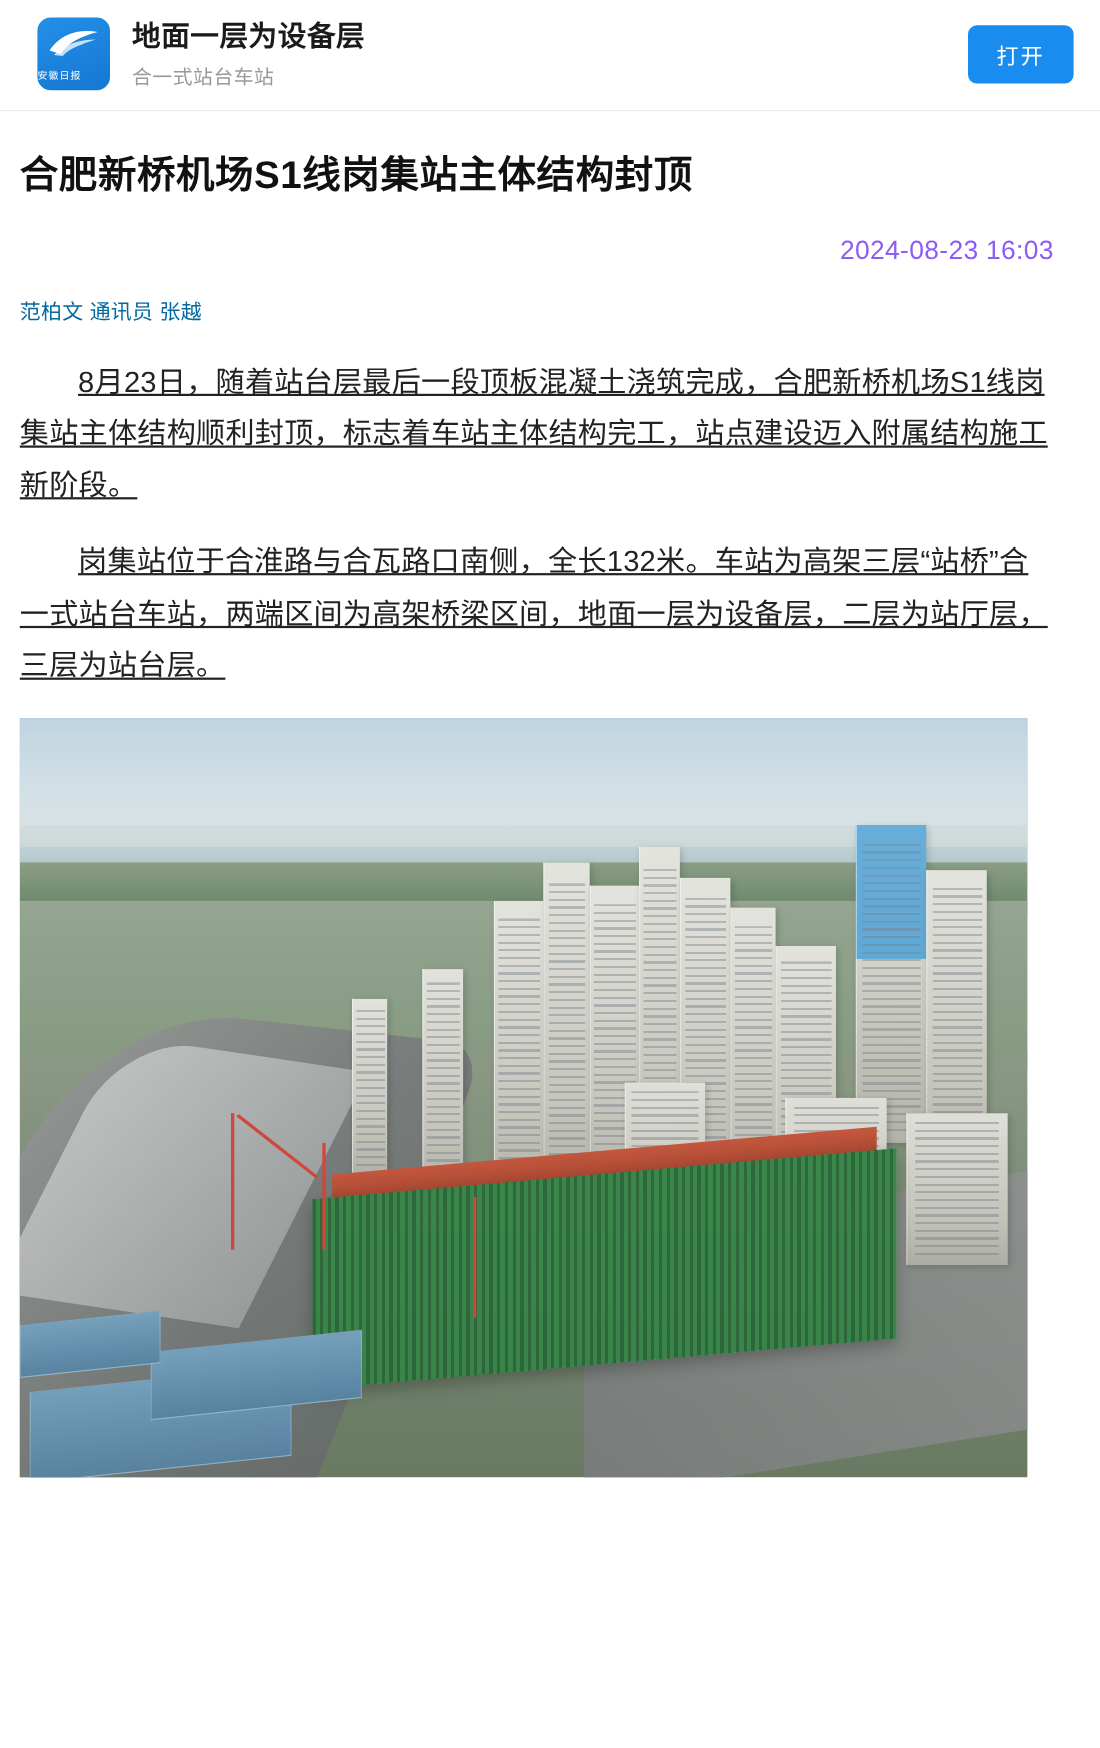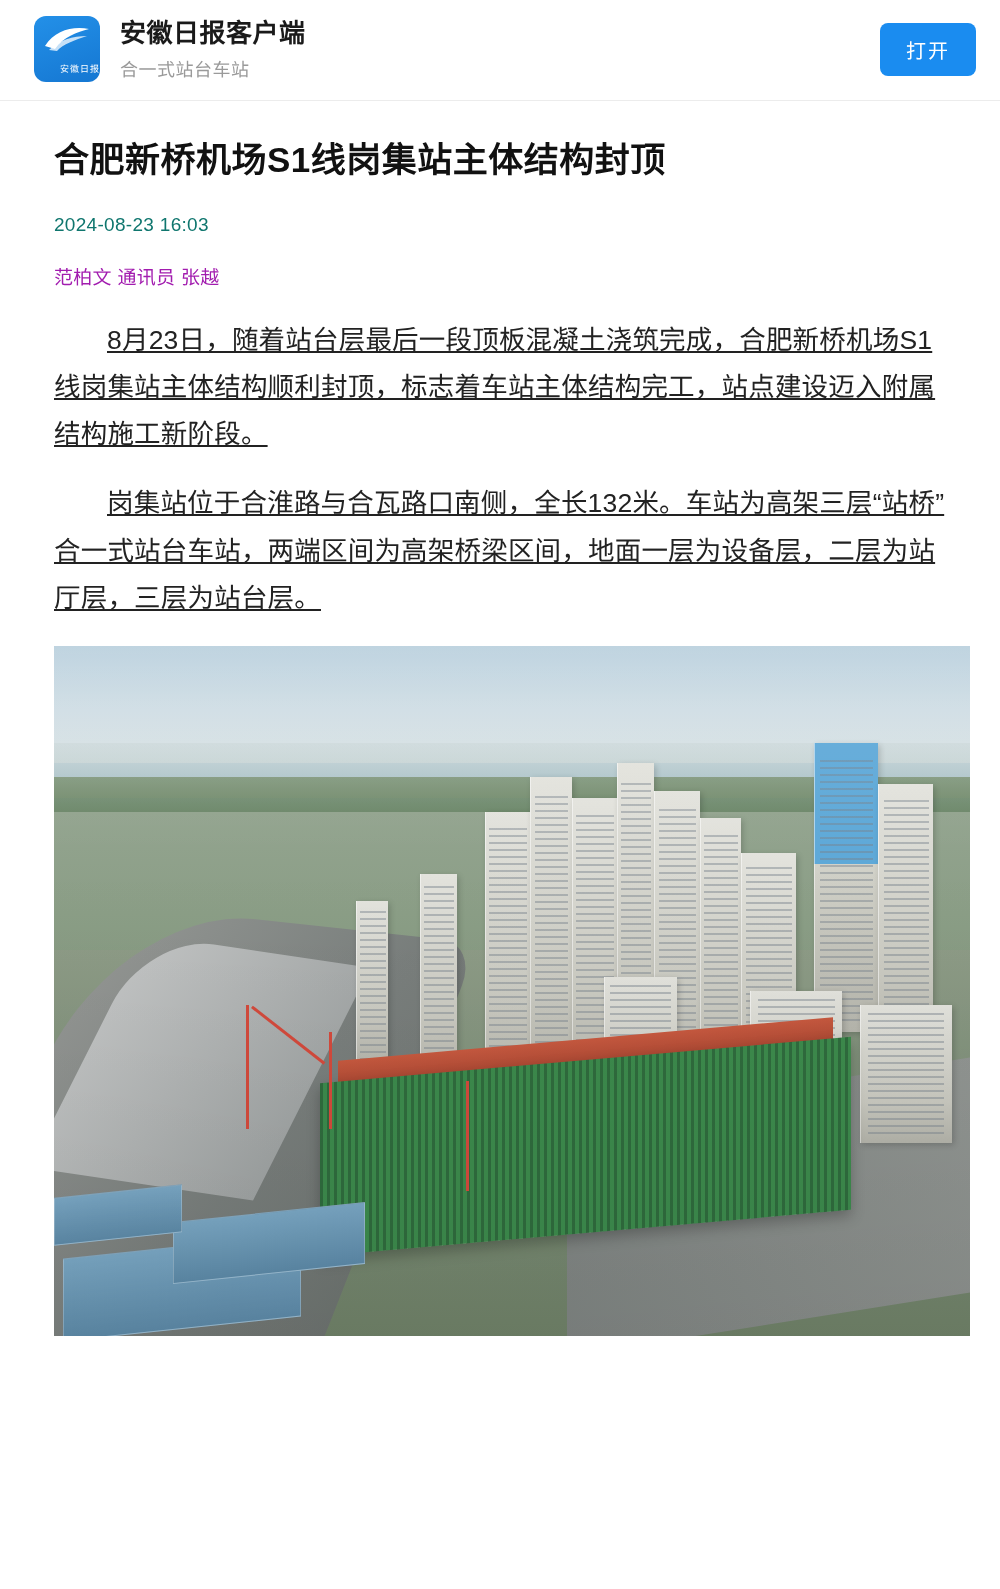--- a/index.html
+++ b/index.html
@@ -41,21 +41,21 @@
     left: 9px;
     top: 10px;
     width: 48px;
     height: 26px;
   }
   .app-logo .logo-text {
     position: absolute;
     left: 0;
     right: 0;
     bottom: 7px;
-    text-align: right;
+    text-align: left;
     color: #ffffff;
     font-size: 9px;
     letter-spacing: 1px;
     font-family: "DejaVu Serif", "Liberation Serif", serif;
     white-space: nowrap;
   }
   .app-meta {
     margin-left: 20px;
     flex: 1 1 auto;
     min-width: 0;
@@ -81,39 +81,40 @@
     border: none;
     border-radius: 8px;
     padding: 12px 26px;
     cursor: pointer;
     letter-spacing: 2px;
     font-family: inherit;
   }
 
   
   .article {
-    padding: 34px 42px 0 54px;
+    padding: 34px 42px 0 18px;
   }
   .headline {
     font-size: 35px;
     font-weight: bold;
     color: #111111;
     line-height: 1.4;
     letter-spacing: 0.5px;
     margin: 0 0 30px 0;
   }
   .timestamp {
-    font-size: 19px;
-    color: #0f766e;
+    font-size: 24px;
+    color: #8b5cf6;
     margin-bottom: 26px;
     letter-spacing: 0.3px;
+    text-align: right;
   }
   .byline {
     font-size: 19px;
-    color: #a21caf;
+    color: #0369a1;
     margin-bottom: 28px;
     letter-spacing: 0.3px;
   }
   .body p {
     font-size: 26.5px;
     line-height: 1.78;
     color: #222222;
     margin: 0 0 22px 0;
     text-indent: 2em;
     letter-spacing: 0.2px;
@@ -266,21 +267,21 @@
 
   <div class="app-bar">
     <div class="app-logo">
       <svg class="swoosh" viewBox="0 0 48 26">
         <path d="M2 20 C12 4, 30 0, 46 3 C34 6, 20 11, 12 23 Z" fill="#ffffff"></path>
         <path d="M6 24 C16 14, 30 10, 44 10 C32 14, 20 18, 14 25 Z" fill="#ffffff" opacity="0.75"></path>
       </svg>
       <div class="logo-text">安徽日报</div>
     </div>
     <div class="app-meta">
-      <div class="app-title">安徽日报客户端</div>
+      <div class="app-title">地面一层为设备层</div>
       <div class="app-subtitle">合一式站台车站</div>
     </div>
     <button class="open-btn">打开</button>
   </div>
 
   <div class="article">
     <h1 class="headline">合肥新桥机场S1线岗集站主体结构封顶</h1>
     <div class="timestamp">2024-08-23 16:03</div>
     <div class="byline">范柏文 通讯员 张越</div>
 

